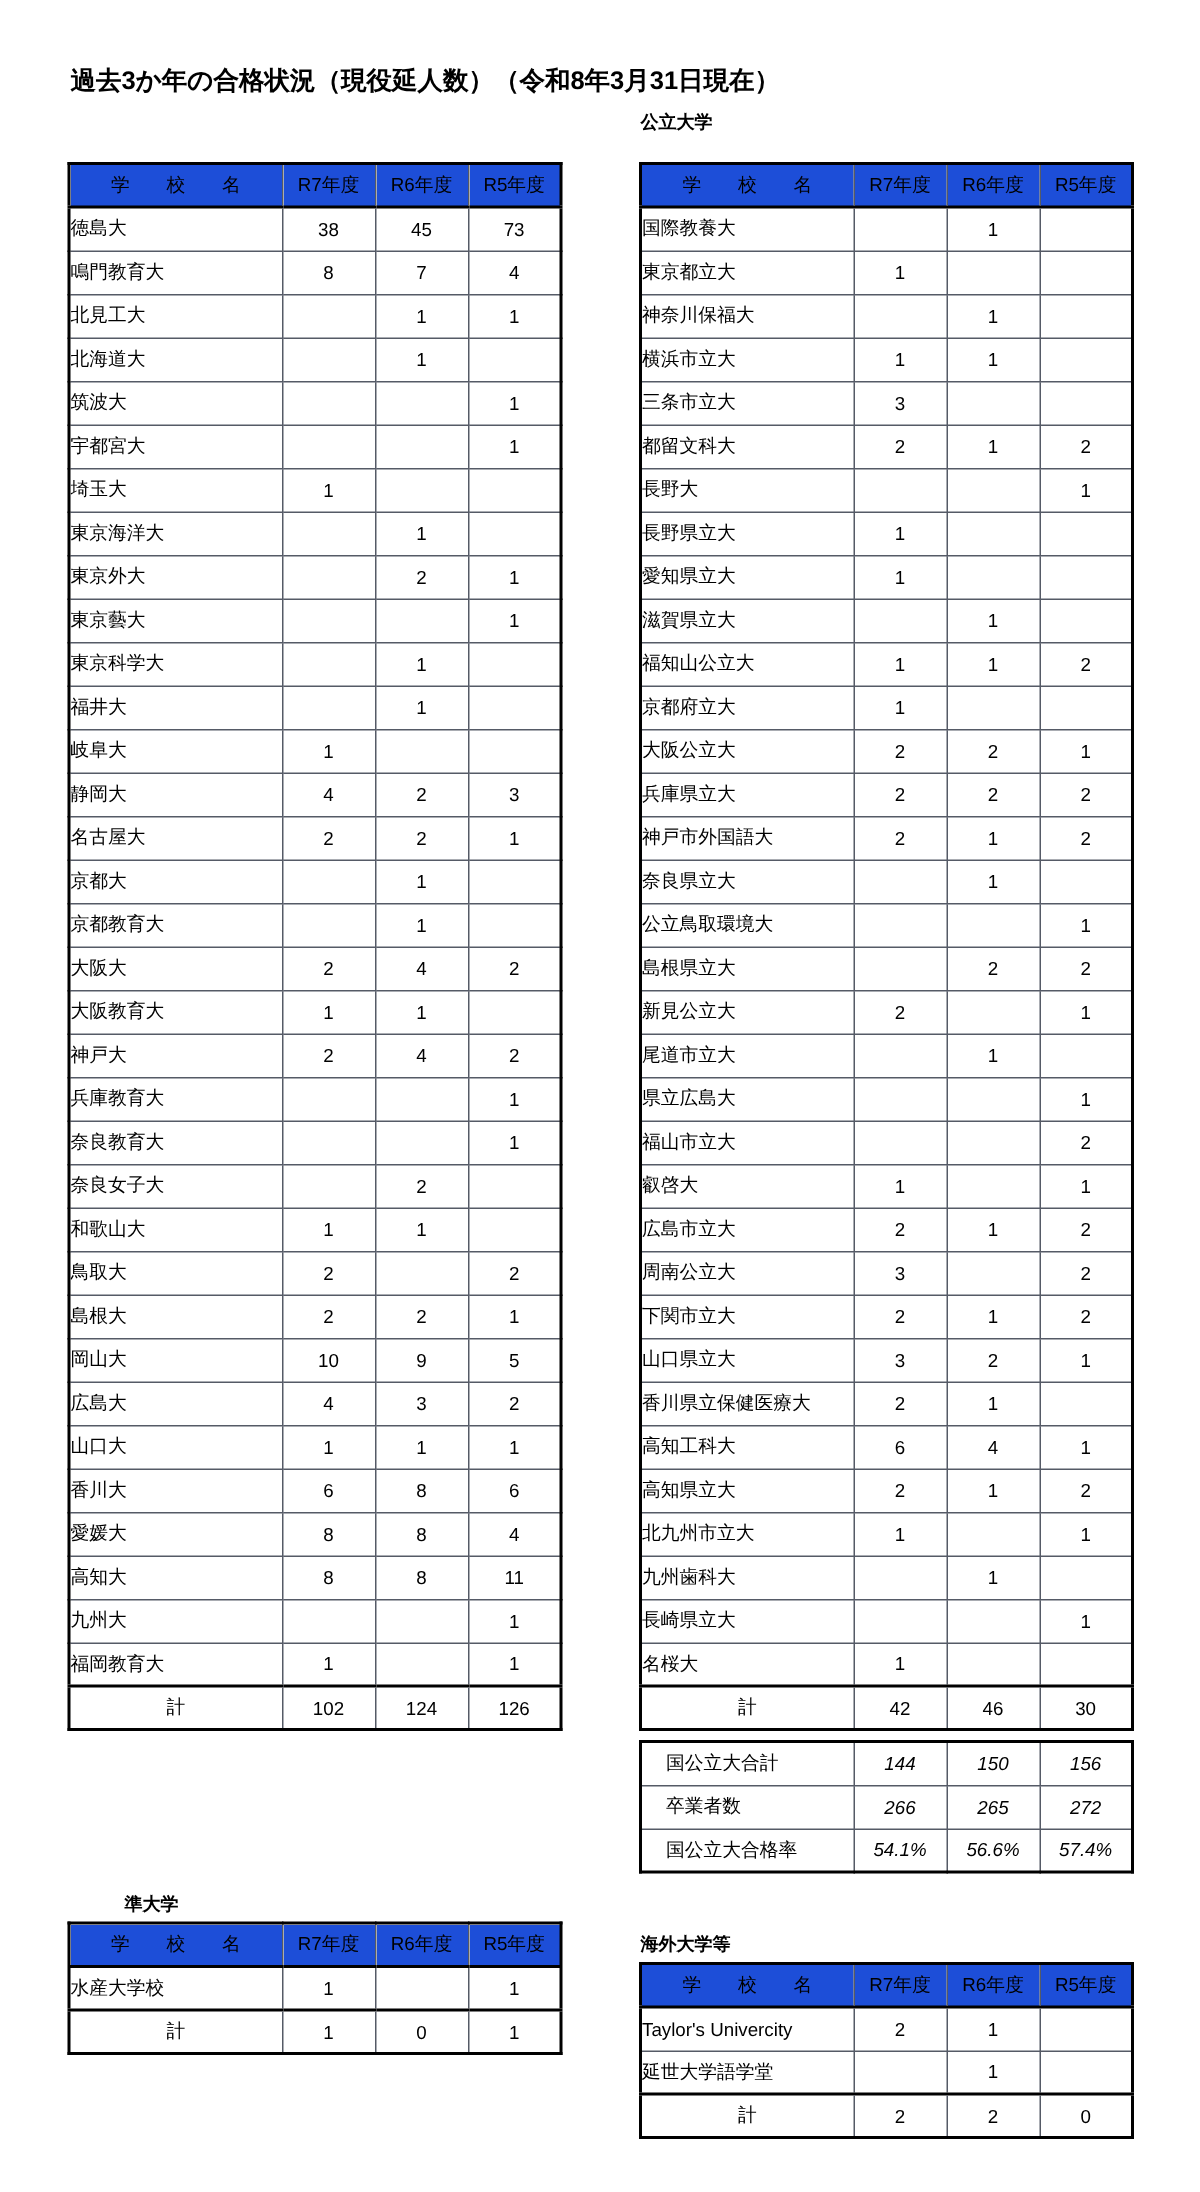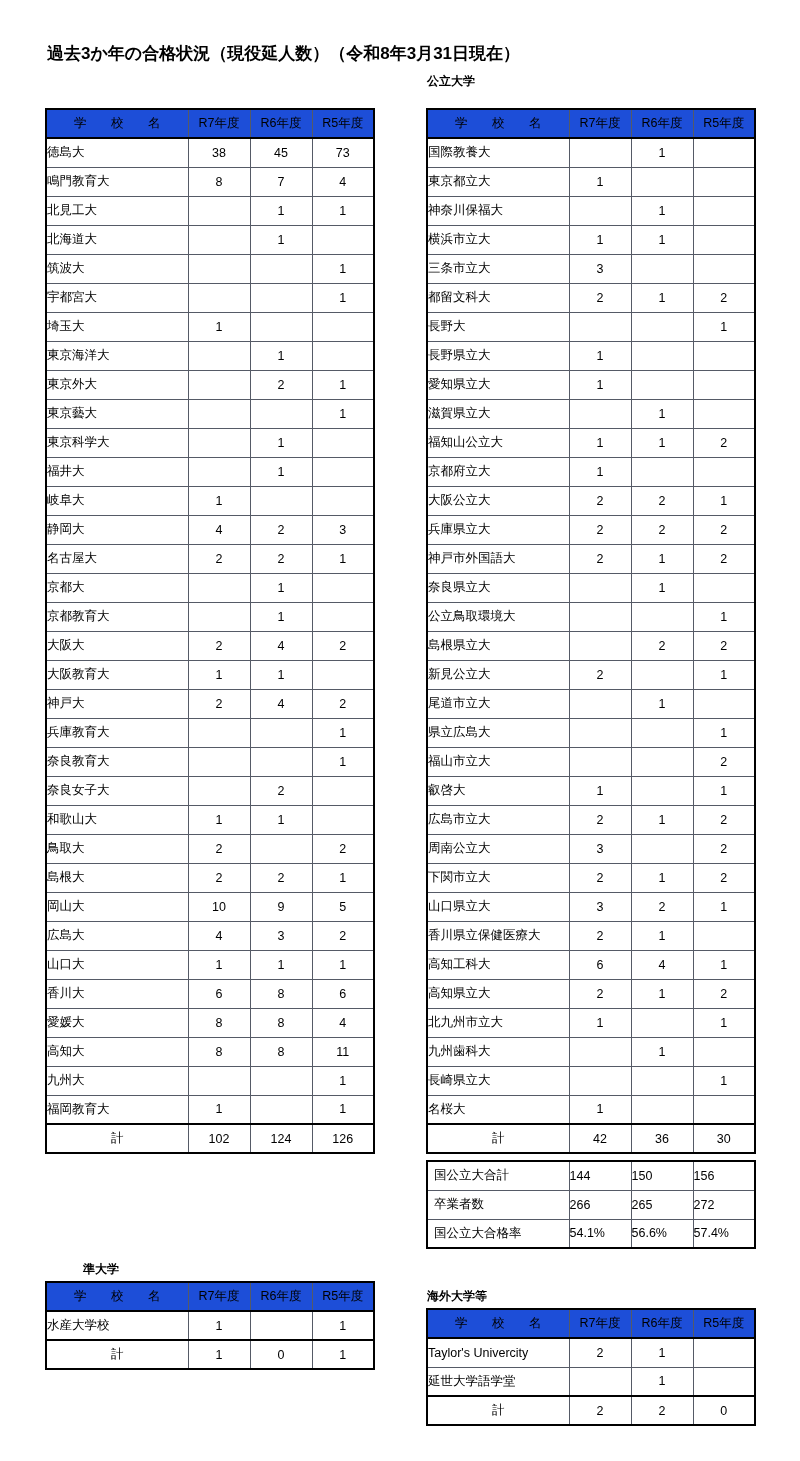--- a/index.html
+++ b/index.html
@@ -90,23 +90,23 @@
     padding-left: 0;
     letter-spacing: 0;
   }
 
   
   td.name, th.h-name { border-right: 2px solid #000000; }
 
   
   table.summary td.name {
     text-align: left;
-    padding-left: 6px;
-  }
-  table.summary td.num { text-align: left; }
+    padding-left: 16px;
+  }
+  table.summary td.num { text-align: center; font-style: italic; }
 </style>
 </head>
 <body>
 
 <div class="page-title">過去3か年の合格状況（現役延人数）（令和8年3月31日現在）</div>
 
 <div class="section-label" style="left:47px; top:86px;margin-top:48px;">国立大学</div>
 <table class="grid" id="tbl-national" style="left:45px; top:108px;">
   <colgroup>
       <col class="c-name">
@@ -553,21 +553,21 @@
       </tr>
       <tr>
         <td class="name">名桜大</td>
         <td class="num">1</td>
         <td class="num"></td>
         <td class="num"></td>
       </tr>
       <tr class="total">
         <td class="name">計</td>
         <td class="num">42</td>
-        <td class="num">36</td>
+        <td class="num">46</td>
         <td class="num">30</td>
       </tr>
     </tbody>
 </table>
 
 <table class="grid summary" id="tbl-summary" style="left:426px; top:1160px;">
   <colgroup>
       <col class="c-name">
       <col class="c-num">
       <col class="c-num">

